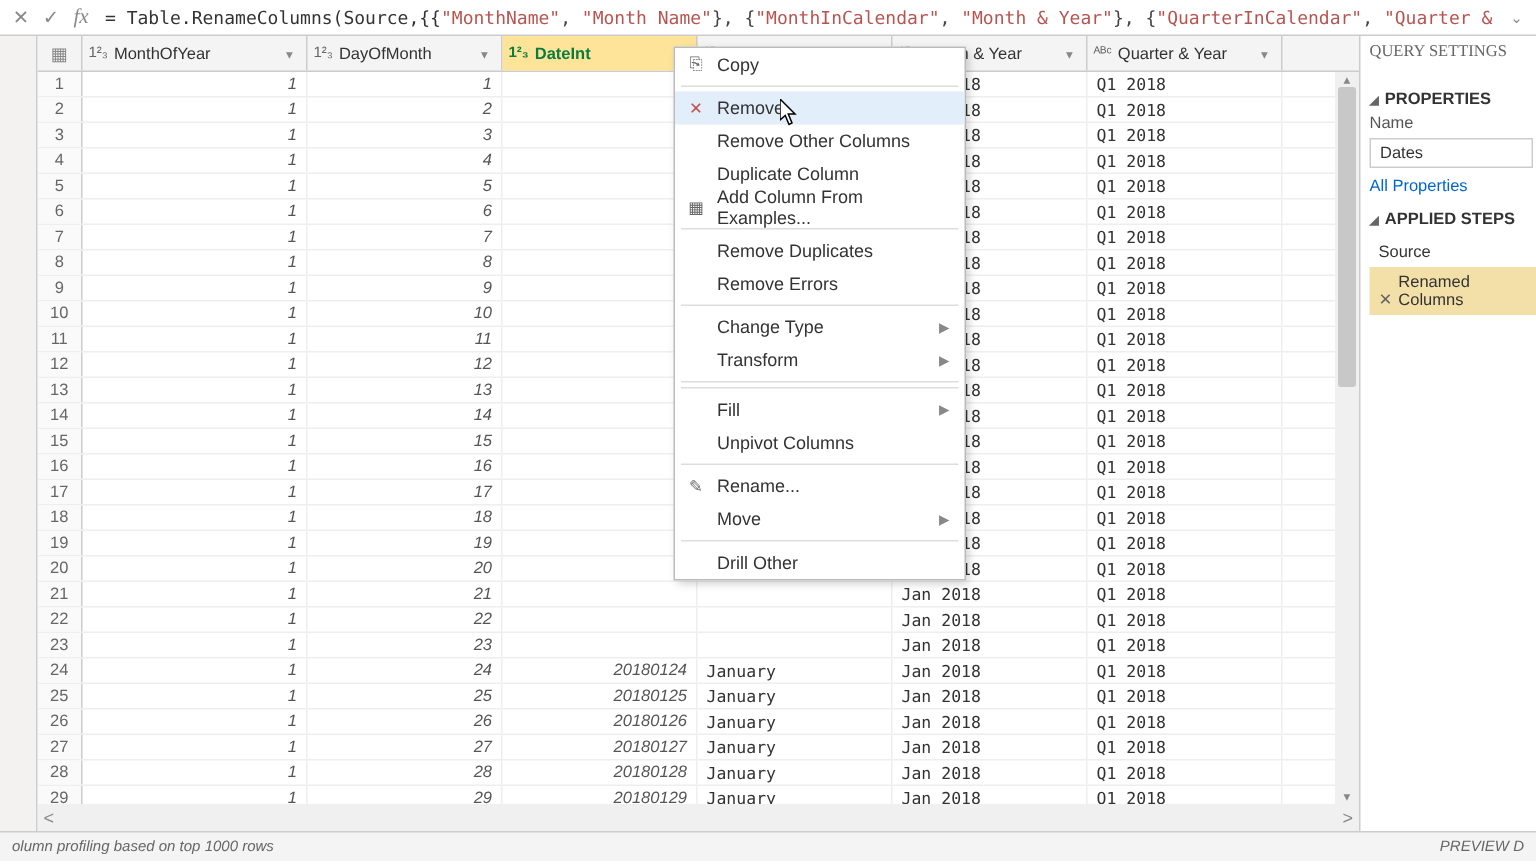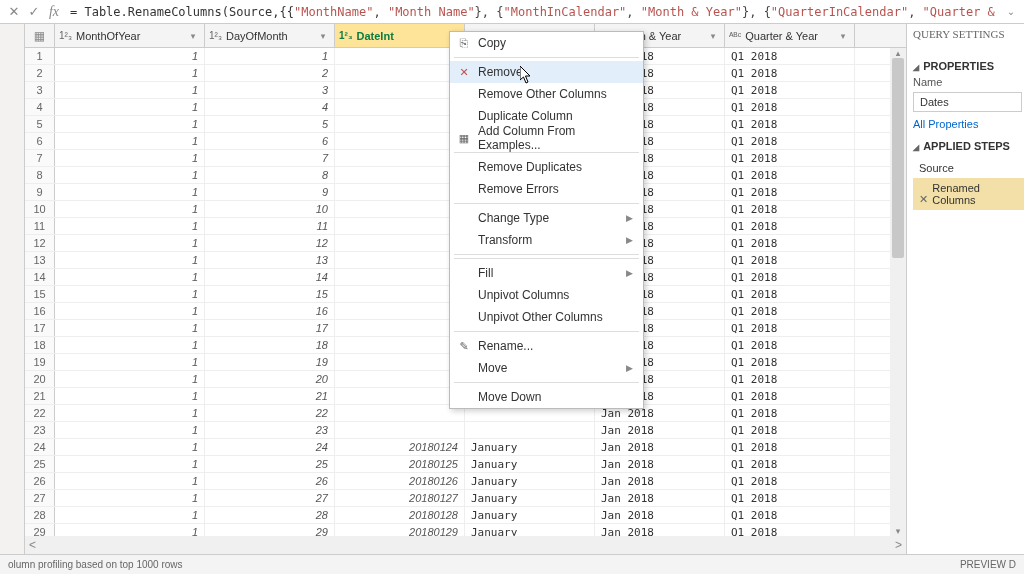--- a/index.html
+++ b/index.html
@@ -278,20 +278,21 @@
   .status-bar {
     height: 20px;
     border-top: 1px solid #ccc;
     background: #f4f4f4;
     display: flex;
     align-items: center;
     justify-content: space-between;
     padding: 0 8px;
     font-size: 10px;
     color: #666;
+    font-style: italic;
   }
 </style>
 </head>
 <body>
 
 <div class="formula-bar">
   <div class="fb-btn">✕</div>
   <div class="fb-btn">✓</div>
   <div class="fb-btn fb-fx">fx</div>
   <div class="fb-text">
@@ -677,35 +678,32 @@
     </div>
   <div class="cm-sep"></div>
   <div class="cm-sep"></div>
   <div class="cm-item">
       <span>Fill</span>
       <span class="cm-arrow">▶</span>
     </div>
   <div class="cm-item">
       <span>Unpivot Columns</span>
     </div>
-  <div class="cm-item">
-      <span>Unpivot Other Columns</span>
-    </div>
   <div class="cm-sep"></div>
   <div class="cm-item">
     <span class="cm-icon">✎</span>
     <span>Rename...</span>
   </div>
   <div class="cm-item">
       <span>Move</span>
       <span class="cm-arrow">▶</span>
     </div>
   <div class="cm-sep"></div>
   <div class="cm-item">
-      <span>Move Down</span>
+      <span>Drill Other</span>
     </div>
 </div>
 
 <div class="cursor-arrow">
   <svg width="14" height="18" viewBox="0 0 14 18">
       <path d="M0 0 L0 14 L3.5 11 L6 17 L8 16 L5.5 10 L10 10 Z" fill="#fff" stroke="#000" stroke-width="1"></path>
     </svg>
 </div>
 
 </body></html>

